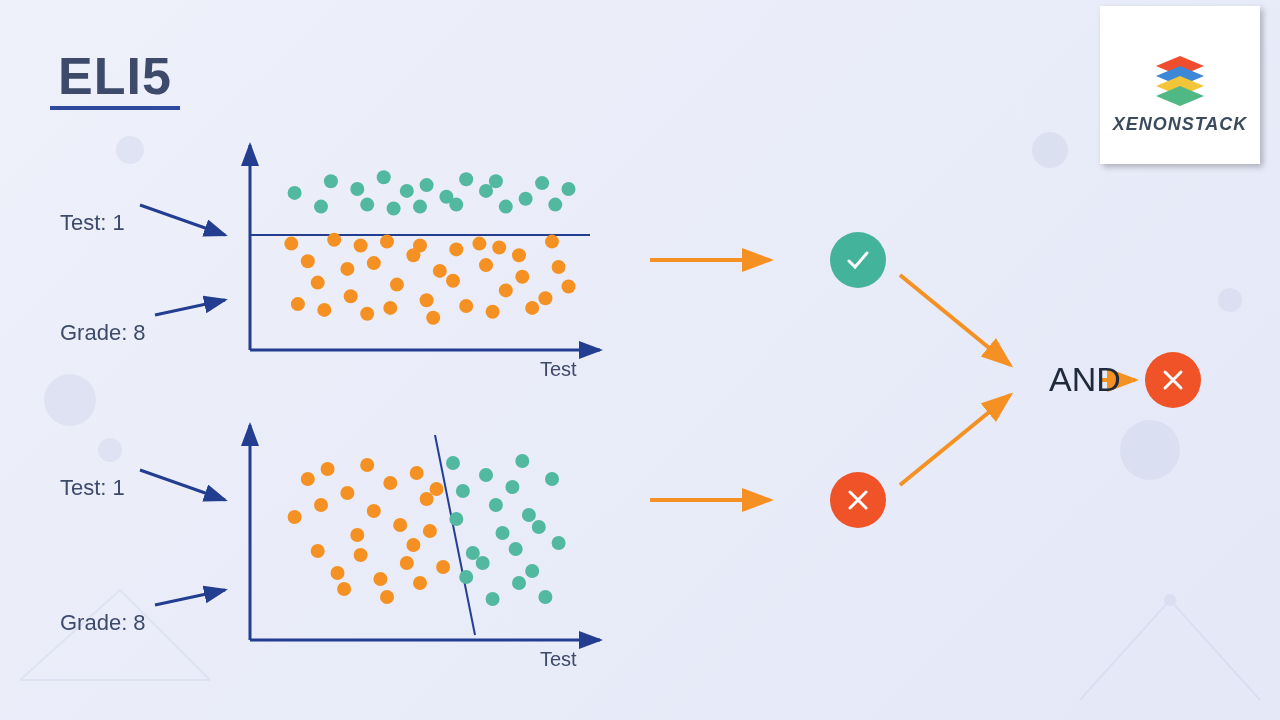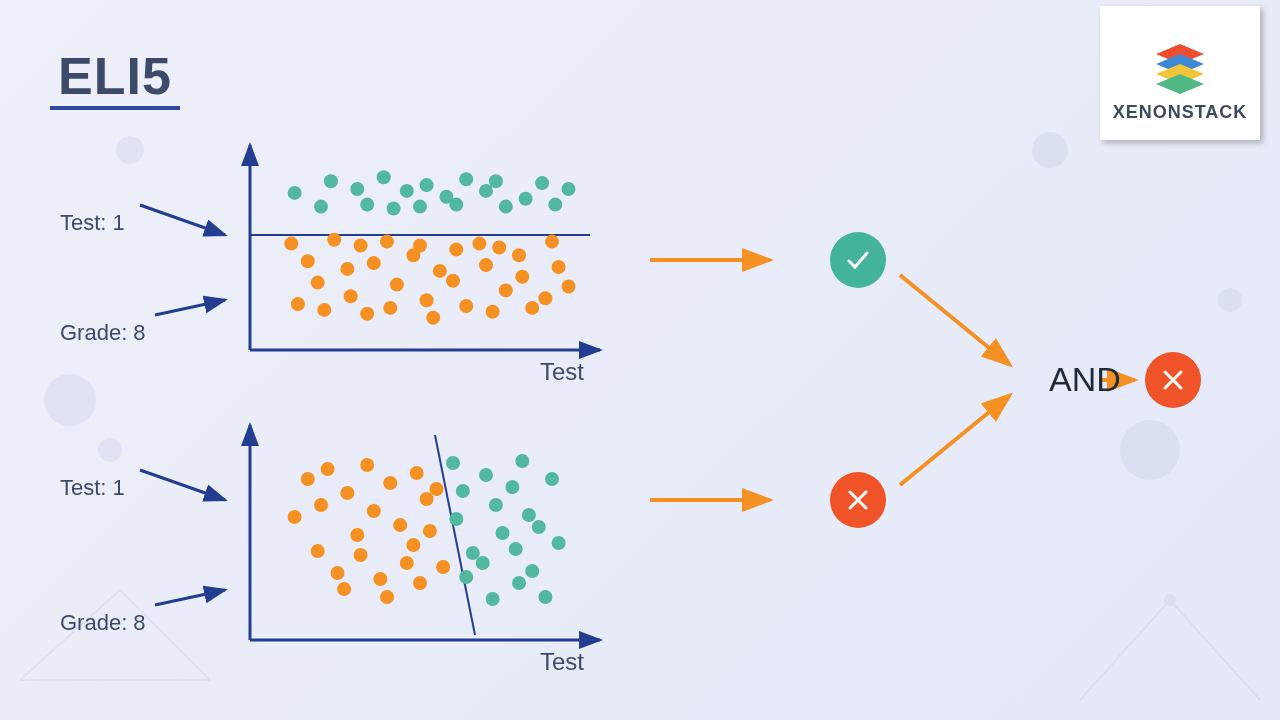--- a/index.html
+++ b/index.html
@@ -26,45 +26,46 @@
     top: 106px;
     width: 130px;
     height: 4px;
     background: #2d4a9e;
   }
   .logo-box {
     position: absolute;
     right: 20px;
     top: 6px;
     width: 160px;
-    height: 134px;
+    height: 158px;
     background: #fff;
     box-shadow: 3px 3px 6px rgba(0,0,0,0.25);
     display: flex;
     flex-direction: column;
     align-items: center;
     justify-content: center;
+    font-style: italic;
   }
   .logo-text {
     font-size: 18px;
     font-weight: bold;
     color: #3c4a5e;
     letter-spacing: 1px;
     margin-top: 8px;
   }
   .label {
     position: absolute;
     font-size: 22px;
     color: #3d4a6a;
     margin-top: 20px;
   }
   .chart-area { position: absolute; }
   .axis-label {
     position: absolute;
-    font-size: 24px;
+    font-size: 20px;
     color: #3d4a6a;
   }
   .and-label {
     position: absolute;
     font-size: 34px;
     color: #1f2a3a;
   }
   .result-badge {
     position: absolute;
     width: 56px;

